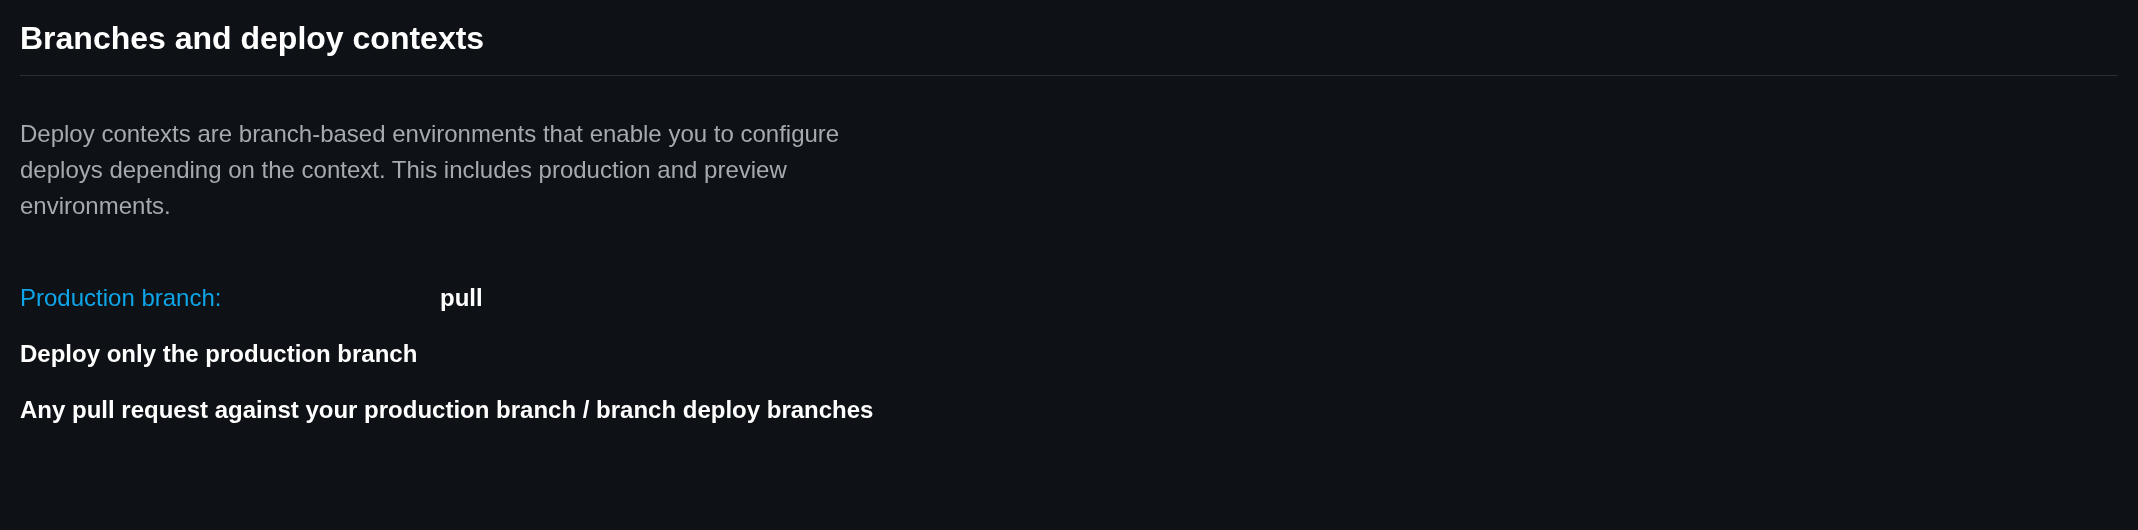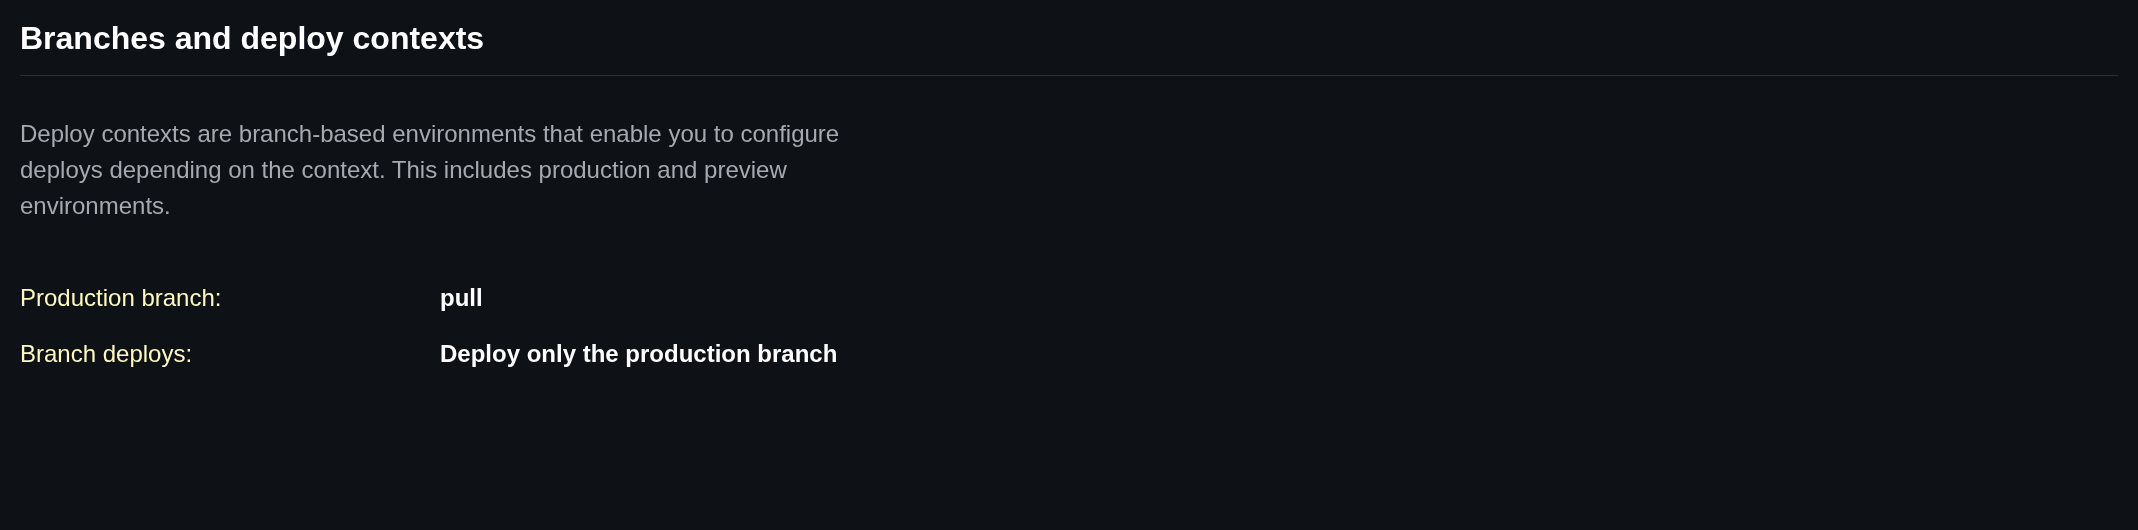--- a/index.html
+++ b/index.html
@@ -33,21 +33,21 @@
       max-width: 900px;
       margin-bottom: 60px;
     }
     .settings-row {
       display: flex;
       align-items: baseline;
       margin-bottom: 28px;
     }
     .settings-label {
       font-size: 24px;
-      color: #fef9c3;
+      color: #0ea5e9;
       font-weight: 400;
       width: 420px;
       flex-shrink: 0;
     }
     .settings-value {
       font-size: 24px;
       color: #ffffff;
       font-weight: 700;
     }
   </style>
@@ -58,18 +58,18 @@
 <hr class="divider">
 
 <p class="description">Deploy contexts are branch-based environments that enable you to configure deploys depending on the context. This includes production and preview environments.</p>
 
 <div class="settings-row">
   <span class="settings-label">Production branch:</span>
   <span class="settings-value">pull</span>
 </div>
 
 <div class="settings-row">
-  <span class="settings-label">Branch deploys:</span>
   <span class="settings-value">Deploy only the production branch</span>
 </div>
 
 <div class="settings-row">
+  <span class="settings-value">Any pull request against your production branch / branch deploy branches</span>
 </div>
 
 </body></html>

